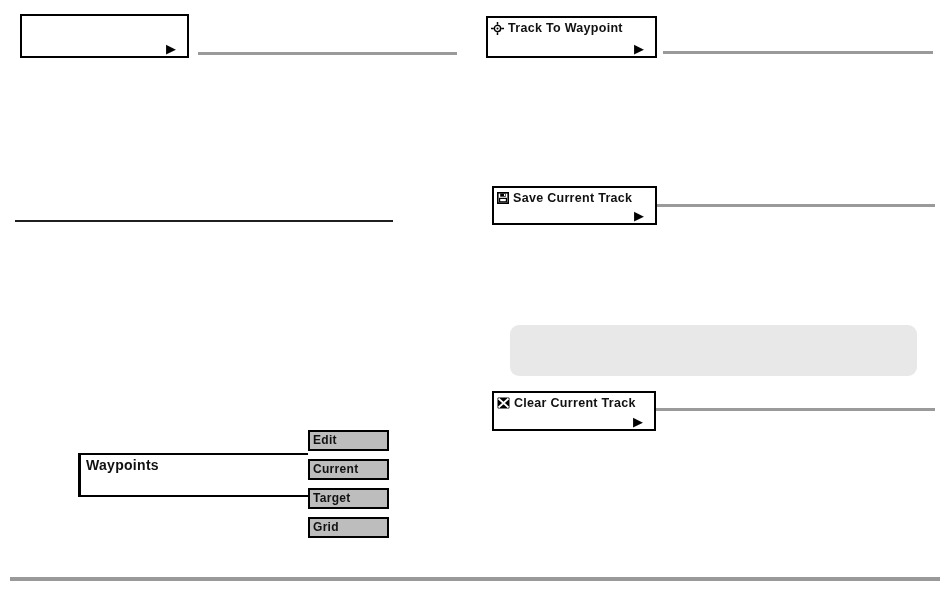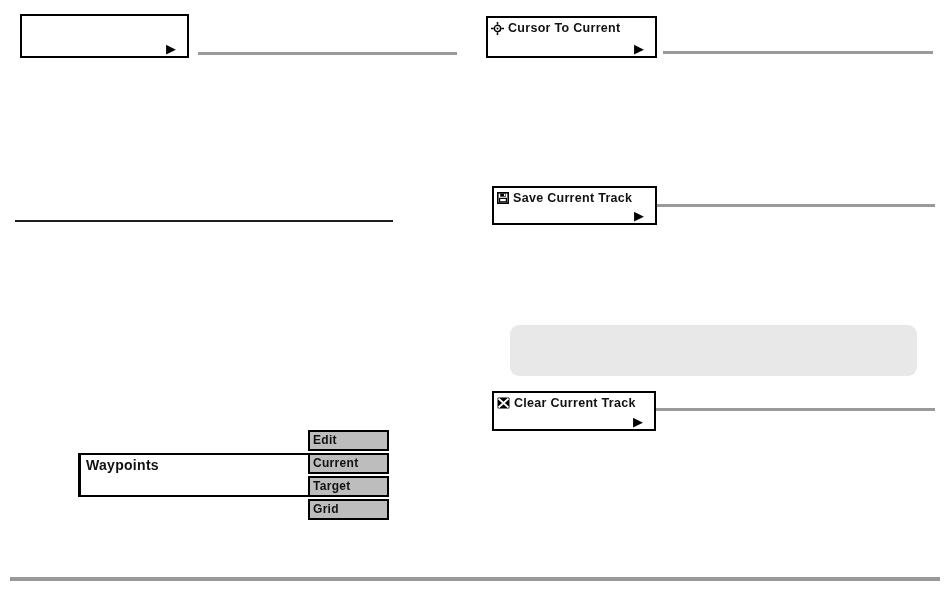--- a/index.html
+++ b/index.html
@@ -75,21 +75,21 @@
     letter-spacing: 0.3px;
     color: var(--text, #111);
     padding: 2px 8px 0 5px;
     white-space: nowrap;
   }
   .submenu {
     position: absolute;
     left: 308px; top: 430px;
     display: flex;
     flex-direction: column;
-    gap: 2px;
+    gap: 8px;
   }
   .submenu-item {
     width: 81px; height: 21px;
     box-sizing: border-box;
     background: var(--submenu-fill, #bdbdbd);
     border: 2px solid var(--border, #000);
     font-weight: bold;
     font-size: 12px;
     line-height: 16px;
     letter-spacing: 0.3px;
@@ -110,21 +110,21 @@
 
   <div class="menu-box" style="left:486px; top:16px; width:171px; height:42px;">
     <div class="menu-row">
       <span class="icon">
         <svg width="13" height="13" viewBox="0 0 14 14">
           <circle cx="7" cy="7" r="3.4" fill="none" stroke="#000" stroke-width="1.5"></circle>
           <circle cx="7" cy="7" r="1.1" fill="#000"></circle>
           <path d="M7 0v3 M7 11v3 M0 7h3 M11 7h3" stroke="#000" stroke-width="1.6"></path>
         </svg>
       </span>
-      <span class="menu-label">Cursor To Current</span>
+      <span class="menu-label">Track To Waypoint</span>
     </div>
     <span class="arrow">▶</span>
   </div>
   <div class="rule gray" style="left:663px; top:51px; width:270px;"></div>
 
   <div class="menu-box" style="left:492px; top:186px; width:165px; height:39px;">
     <div class="menu-row">
       <span class="icon">
         <svg width="12" height="12" viewBox="0 0 12 12">
           <rect x="0.8" y="0.8" width="10.4" height="10.4" fill="none" stroke="#000" stroke-width="1.6"></rect>

